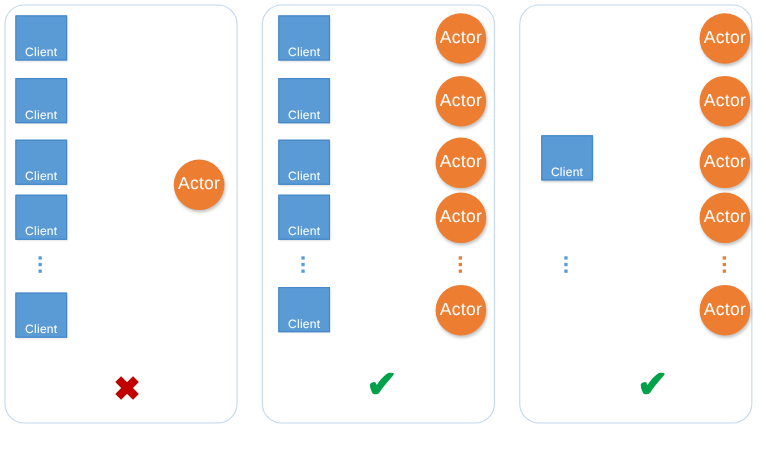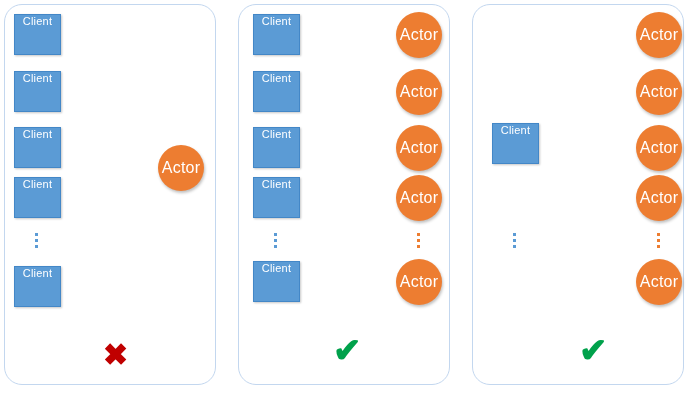--- a/index.html
+++ b/index.html
@@ -37,21 +37,21 @@
 
   
   .client-box {
     position: absolute;
     width: 47px;
     height: 41px;
     background: #5b9bd5;
     border: 1px solid #4387c7;
     box-sizing: border-box;
     display: flex;
-    align-items: flex-start;
+    align-items: flex-end;
     justify-content: center;
     color: #ffffff;
     font-size: 11px;
     letter-spacing: 0.2px;
     box-shadow: 1px 1px 2px rgba(0,0,0,0.22);
     user-select: none;
   }
 
   .actor-circle {
     position: absolute;

